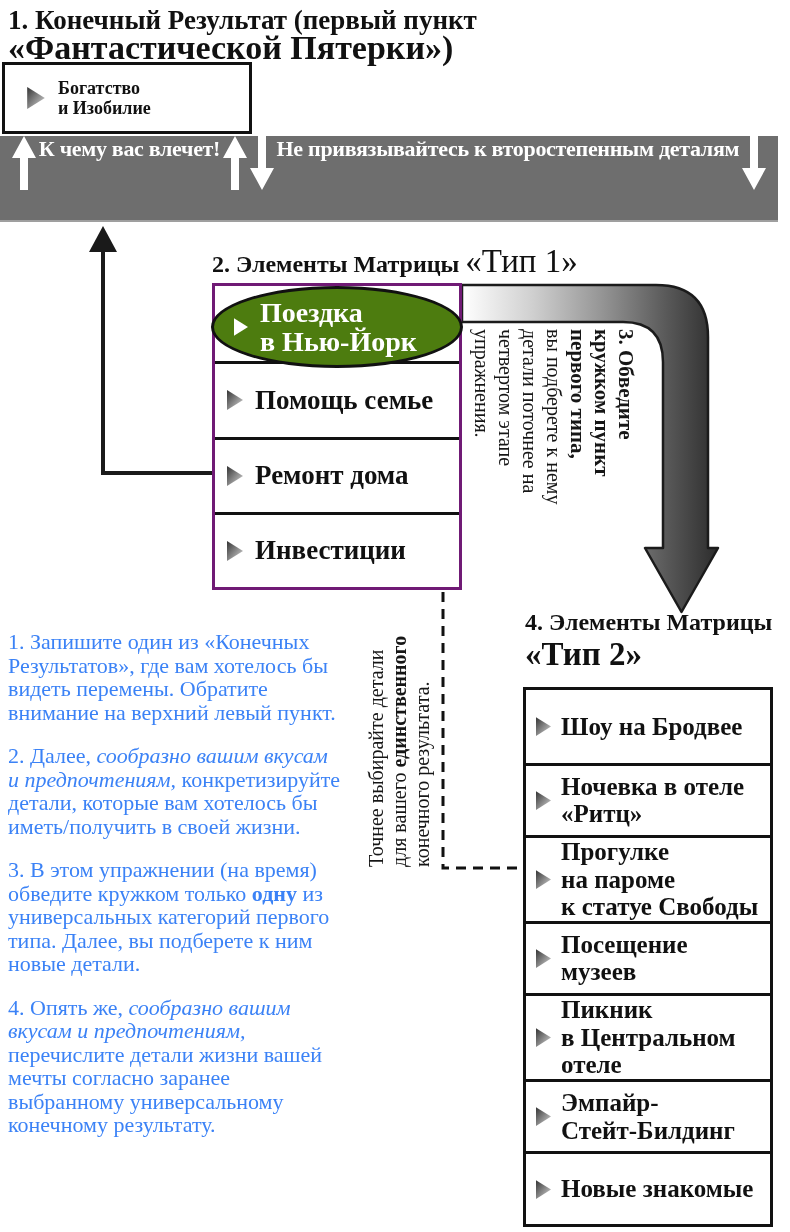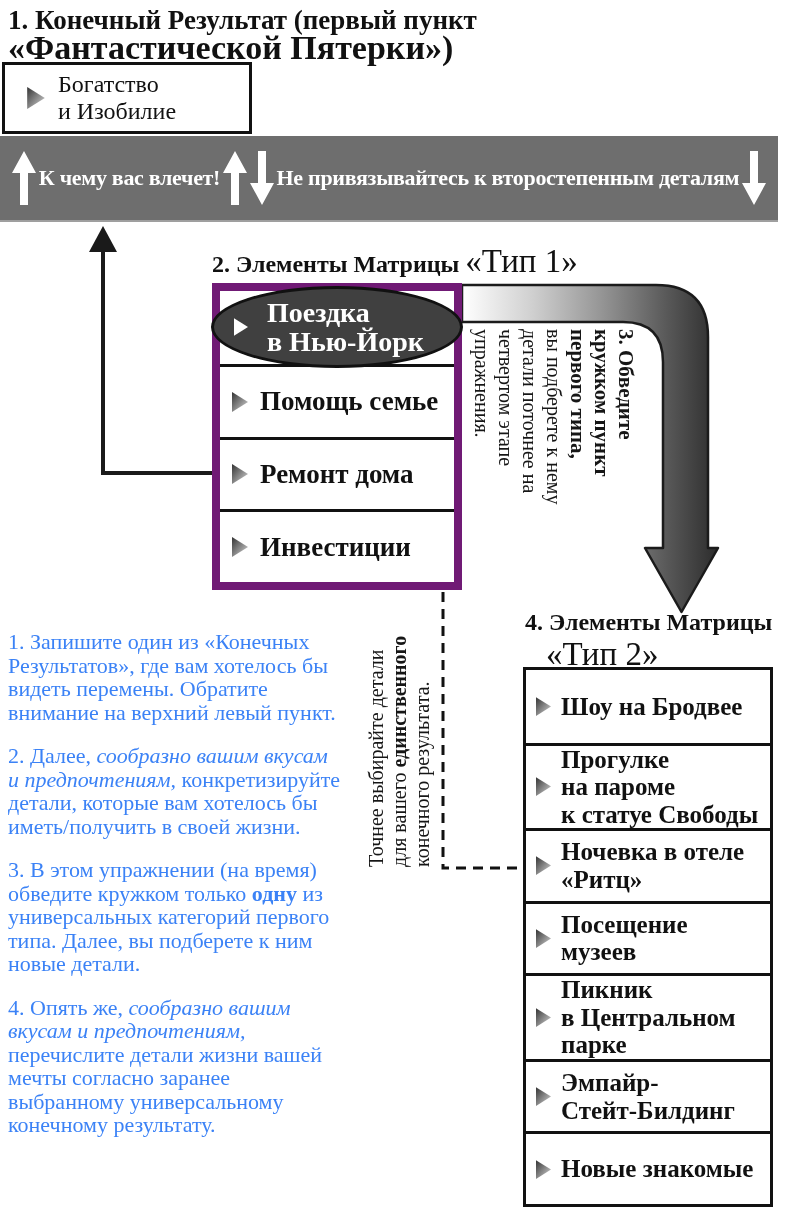--- a/index.html
+++ b/index.html
@@ -13,76 +13,76 @@
 
   
   .title1 { left:8px; top:5px; font-size:27px; font-weight:bold; white-space:nowrap; }
   .title2 { left:8px; top:29px; font-size:34px; font-weight:bold; white-space:nowrap; }
 
   
   .erbox {
     left:2px; top:62px; width:250px; height:72px; border:3px solid #111; background:#fff;
     display:flex; align-items:center; gap:13px; padding-left:22px;
   }
-  .erbox .lbl { font-size:24px; font-weight:normal; line-height:1.12; }
+  .erbox .lbl { font-size:18px; font-weight:bold; line-height:1.12; }
 
   
   .banner {
     left:0; top:136px; width:778px; height:86px; background:#6e6e6e;
     border-bottom:2px solid #9f9f9f;
-    display:flex; align-items:center; justify-content:space-between; padding:0 12px;
+    display:flex; justify-content:space-between; padding:0 12px;
     color:#fff; font-weight:bold; font-size:22px; letter-spacing:-0.3px; white-space:nowrap;
   }
 
   
   .overlay { left:0; top:0; width:790px; height:1232px; pointer-events:none; }
 
   
   .m1-heading { left:212px; top:243px; white-space:nowrap; }
   .h-prefix { font-size:24px; font-weight:bold; }
   .h-type   { font-size:33px; font-weight:normal; }
 
   
   .m1-table {
-    left:212px; top:283px; width:250px; height:307px; border:8px solid #701a75; background:#fff;
+    left:212px; top:283px; width:250px; height:307px; border:3px solid #701a75; background:#fff;
     display:grid; grid-template-rows:repeat(4,1fr);
   }
   .m1-table .row { border-top:3px solid #111; display:flex; align-items:center; gap:12px; padding-left:12px; }
   .m1-table .row:first-child { border-top:none; }
   .m1-table .txt { font-size:27px; font-weight:bold; line-height:1.08; }
   .line { display:block; }
 
   
   .ellipse {
-    left:211px; top:286px; width:252px; height:82px; background:#404040;
+    left:211px; top:286px; width:252px; height:82px; background:#4d7c0f;
     border:3px solid #111; border-radius:50%;
-    display:flex; align-items:center; gap:19px; padding-left:20px;
+    display:flex; align-items:center; gap:12px; padding-left:20px;
     color:#fff; font-size:28px; font-weight:bold; line-height:1.05;
   }
 
   
   .circle-note {
     left:466px; top:329px; width:172px; height:232px;
     writing-mode:vertical-rl; color:#161616;
   }
   .circle-note .vb { display:block; font-size:21px; font-weight:bold; line-height:24px; }
   .circle-note .vr { display:block; font-size:20px; line-height:24px; }
 
   
   .detail-note {
     left:264px; top:696px; width:272px; height:70px;
     transform:rotate(-90deg); font-size:20px; line-height:23px; color:#161616;
   }
   .detail-note b { font-weight:bold; }
 
   
   .m2-heading1 { left:525px; top:609px; font-size:24px; font-weight:bold; white-space:nowrap;text-align:center; }
-  .m2-heading2 { left:525px; top:636px; font-size:33px; font-weight:normal; white-space:nowrap;margin-left:21px; }
+  .m2-heading2 { left:525px; top:636px; font-size:33px; font-weight:bold; white-space:nowrap; }
   .m2-table {
-    left:523px; top:667px; width:250px; height:540px; border:3px solid #111; background:#fff;
+    left:523px; top:687px; width:250px; height:540px; border:3px solid #111; background:#fff;
     display:grid; grid-template-rows:repeat(7,1fr);
   }
   .m2-table .row { border-top:3px solid #111; display:flex; align-items:center; gap:10px; padding-left:10px; }
   .m2-table .row:first-child { border-top:none; }
   .m2-table .txt { font-size:25px; font-weight:bold; line-height:1.1; }
 
   
   .instructions { left:8px; top:630px; width:334px; font-size:22px; line-height:23.5px; color:#3b82f6; }
   .instructions p { margin:0 0 20px 0; }
   .instructions .it { font-style:italic; }
@@ -218,51 +218,51 @@
         </svg>
       <div class="txt">
           <span class="line">Шоу на Бродвее</span>
         </div>
     </div>
     <div class="row">
       <svg class="bullet" width="15" height="19" viewBox="0 0 16 20">
           <polygon points="0,0 16,10 0,20" fill="url(#gradBullet)"></polygon>
         </svg>
       <div class="txt">
+        <span class="line">Ночевка в отеле</span>
+        <span class="line">«Ритц»</span>
+      </div>
+    </div>
+    <div class="row">
+      <svg class="bullet" width="15" height="19" viewBox="0 0 16 20">
+          <polygon points="0,0 16,10 0,20" fill="url(#gradBullet)"></polygon>
+        </svg>
+      <div class="txt">
         <span class="line">Прогулке</span>
         <span class="line">на пароме</span>
         <span class="line">к статуе Свободы</span>
       </div>
     </div>
     <div class="row">
       <svg class="bullet" width="15" height="19" viewBox="0 0 16 20">
           <polygon points="0,0 16,10 0,20" fill="url(#gradBullet)"></polygon>
         </svg>
       <div class="txt">
-        <span class="line">Ночевка в отеле</span>
-        <span class="line">«Ритц»</span>
-      </div>
-    </div>
-    <div class="row">
-      <svg class="bullet" width="15" height="19" viewBox="0 0 16 20">
-          <polygon points="0,0 16,10 0,20" fill="url(#gradBullet)"></polygon>
-        </svg>
-      <div class="txt">
         <span class="line">Посещение</span>
         <span class="line">музеев</span>
       </div>
     </div>
     <div class="row">
       <svg class="bullet" width="15" height="19" viewBox="0 0 16 20">
           <polygon points="0,0 16,10 0,20" fill="url(#gradBullet)"></polygon>
         </svg>
       <div class="txt">
         <span class="line">Пикник</span>
         <span class="line">в Центральном</span>
-        <span class="line">парке</span>
+        <span class="line">отеле</span>
       </div>
     </div>
     <div class="row">
       <svg class="bullet" width="15" height="19" viewBox="0 0 16 20">
           <polygon points="0,0 16,10 0,20" fill="url(#gradBullet)"></polygon>
         </svg>
       <div class="txt">
         <span class="line">Эмпайр-</span>
         <span class="line">Стейт-Билдинг</span>
       </div>

